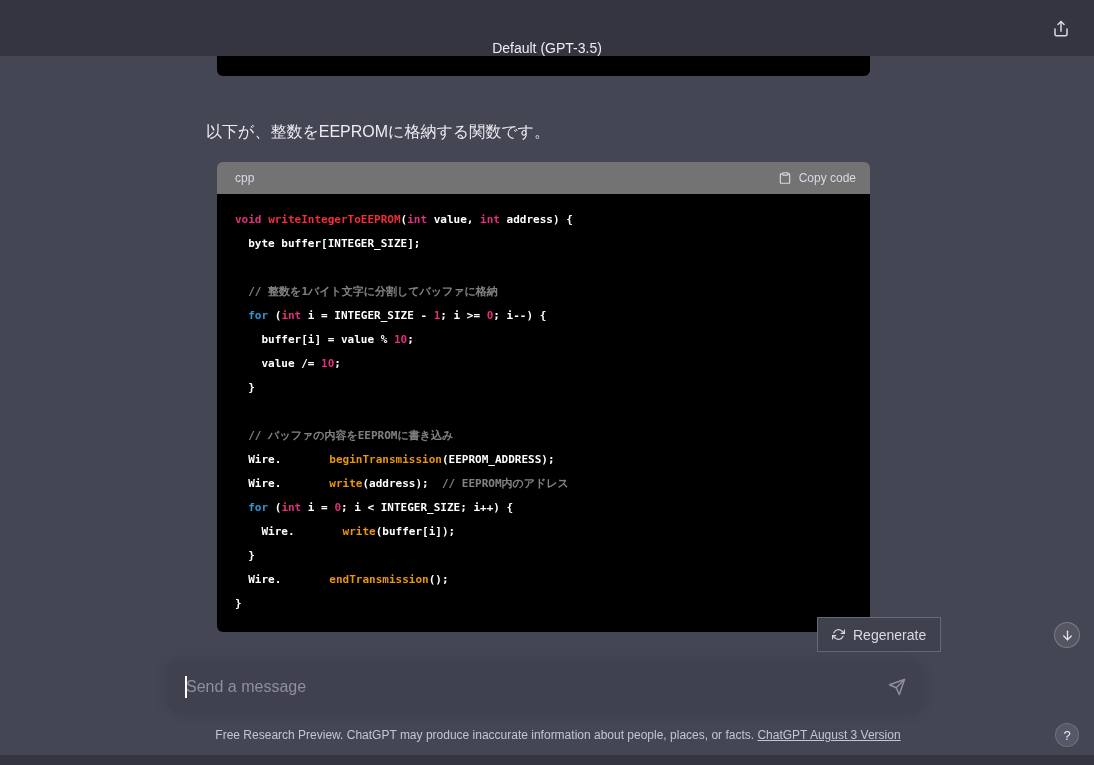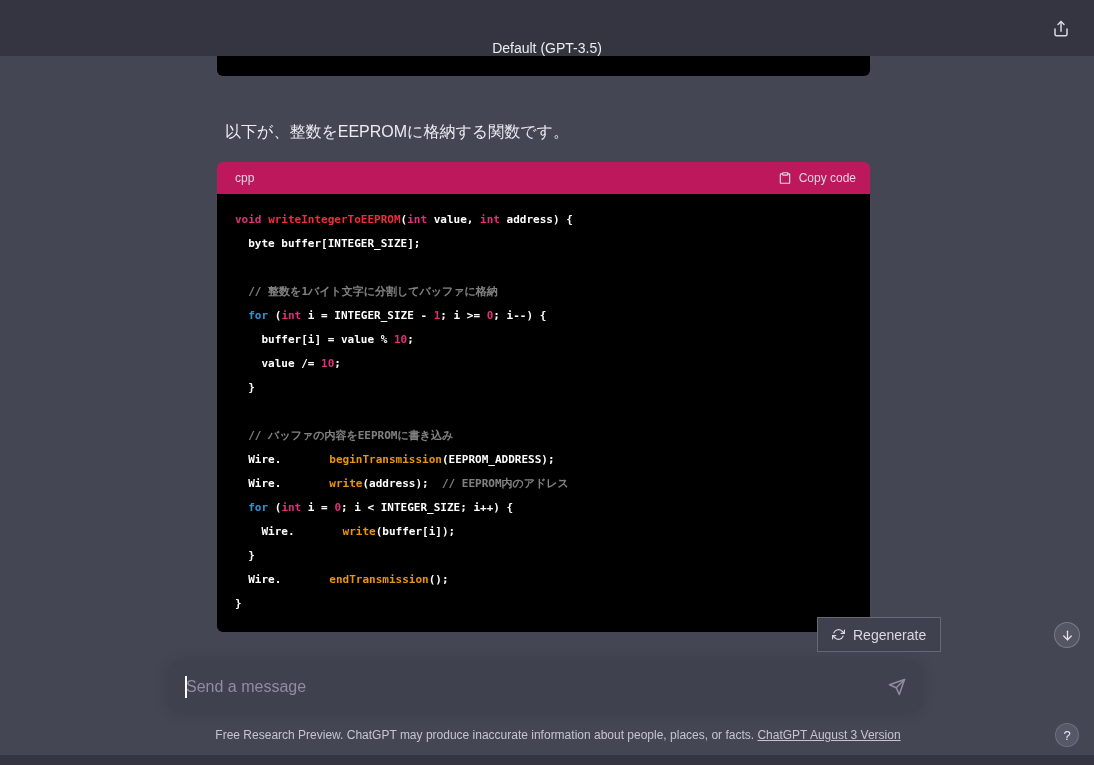--- a/index.html
+++ b/index.html
@@ -25,30 +25,30 @@
     background:transparent; border:none; cursor:pointer;
     color:#d9d9e3; display:flex; align-items:center; justify-content:center;
   }
 
   
   .prev-code {
     position:absolute; left:217px; top:56px; width:653px; height:20px;
     background:#000; border-radius:0 0 6px 6px;
   }
   .assistant-msg {
-    position:absolute; left:225px; top:118px; width:653px;
+    position:absolute; left:206px; top:118px; width:653px;
     font-size:16px; line-height:28px; color:#ececf1;
   }
 
   .codeblock {
     position:absolute; left:217px; top:162px; width:653px;
     border-radius:6px; overflow:hidden;
   }
   .code-head {
-    height:32px; background:#be185d;
+    height:32px; background:#737373;
     display:flex; align-items:center; justify-content:space-between;
     padding:0 14px 0 18px;
     font-size:12px; color:#d9d9e3;
   }
   .copy-btn {
     display:flex; align-items:center; gap:7px;
     background:transparent; border:none; cursor:pointer;
     font-size:12px; color:#d9d9e3;
     font-family:"Liberation Sans", sans-serif;
     justify-content:center;

